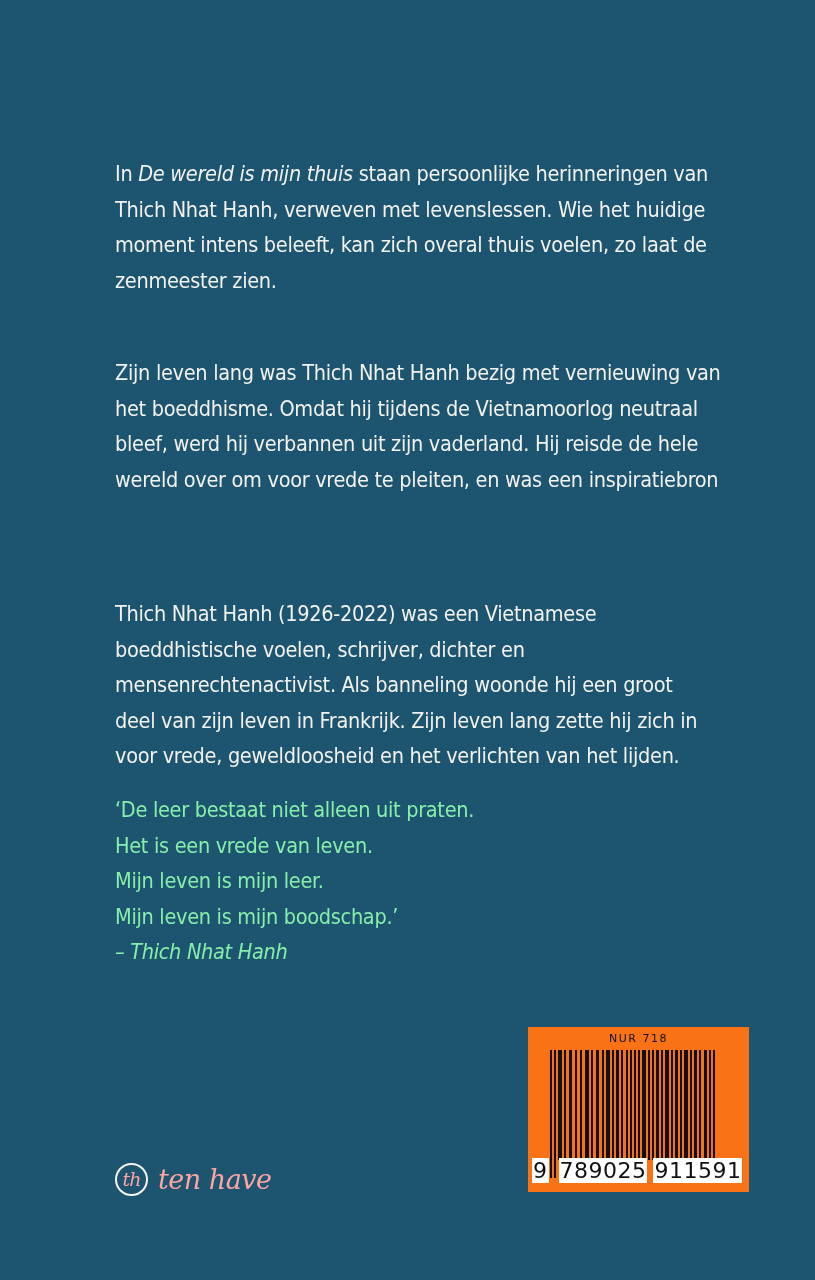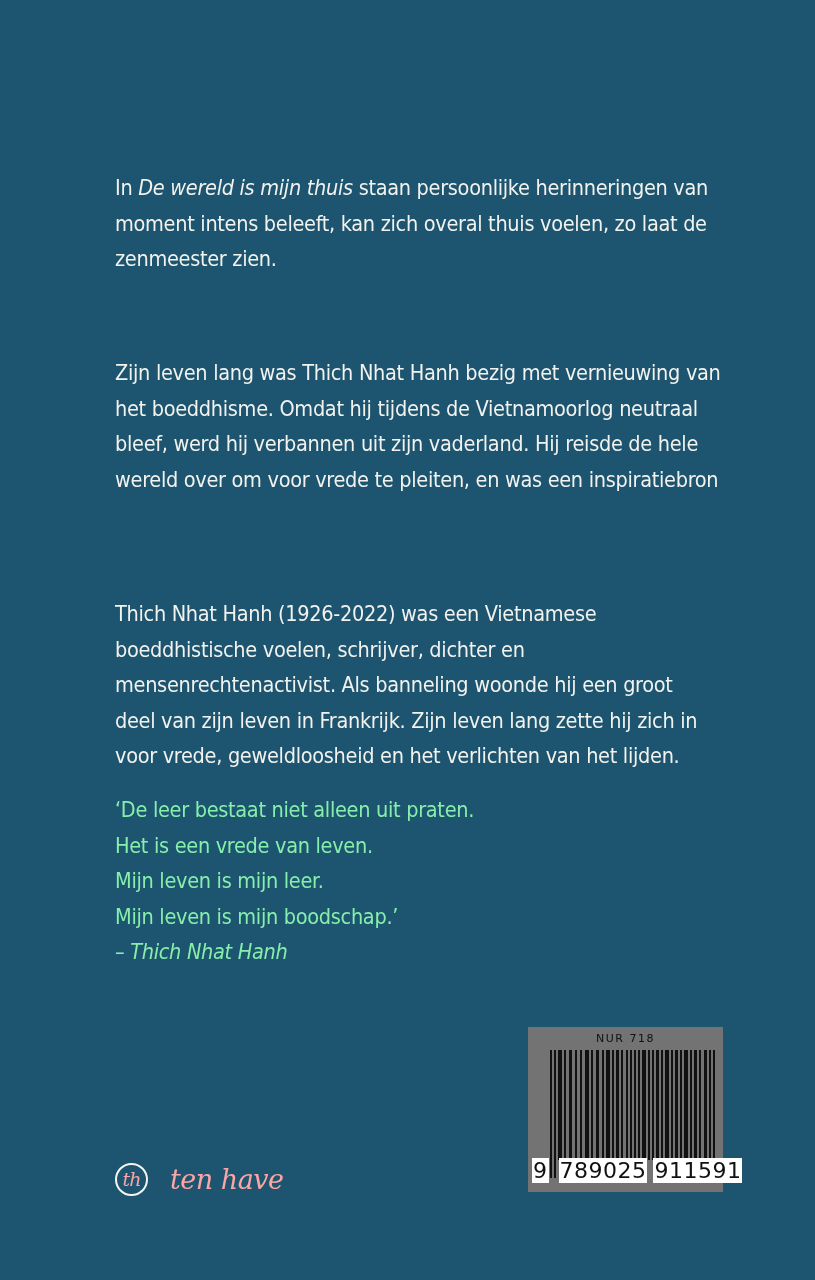--- a/index.html
+++ b/index.html
@@ -21,33 +21,33 @@
       color: #f2f2ee;
       font-size: 21.5px;
       line-height: 35.5px;
       letter-spacing: -0.3px;
       font-stretch: condensed;
     }
     .text-block .line {
       display: block;
       white-space: nowrap;
     }
-    #para1 { top: 170px; }
+    #para1 { top: 156px; }
     #para2 { top: 355px; }
     #para3 { top: 596px; }
     #quote { top: 792px; color: #86efac; }
     em { font-style: italic; }
 
     .barcode-box {
       position: absolute;
       left: 528px;
       top: 1027px;
-      width: 195px;
+      width: 221px;
       height: 165px;
-      background: #737373;
+      background: #f97316;
     }
     .nur {
       position: absolute;
       top: 5px;
       left: 0;
       width: 100%;
       text-align: center;
       font-family: "DejaVu Sans", "Liberation Sans", sans-serif;
       font-size: 11px;
       letter-spacing: 1.5px;
@@ -94,32 +94,33 @@
       display: flex;
       align-items: center;
       justify-content: center;
       font-family: "DejaVu Serif", "Liberation Serif", serif;
       font-style: italic;
       font-size: 19px;
       letter-spacing: -1px;
       box-sizing: border-box;
     }
     .publisher-name {
-      margin-left: 22px;
+      margin-left: 10px;
       font-family: "DejaVu Serif", "Liberation Serif", serif;
       font-style: italic;
       font-size: 27px;
       letter-spacing: -0.5px;
     }
   </style>
 </head>
 <body>
 
 <div class="text-block" id="para1">
   <span class="line"><span>In </span><em>De wereld is mijn thuis</em><span> staan persoonlijke herinneringen van</span></span>
+  <span class="line">Thich Nhat Hanh, verweven met levenslessen. Wie het huidige</span>
   <span class="line">moment intens beleeft, kan zich overal thuis voelen, zo laat de</span>
   <span class="line">zenmeester zien.</span>
 </div>
 
 <div class="text-block" id="para2">
   <span class="line">Zijn leven lang was Thich Nhat Hanh bezig met vernieuwing van</span>
   <span class="line">het boeddhisme. Omdat hij tijdens de Vietnamoorlog neutraal</span>
   <span class="line">bleef, werd hij verbannen uit zijn vaderland. Hij reisde de hele</span>
   <span class="line">wereld over om voor vrede te pleiten, en was een inspiratiebron</span>
 </div>

